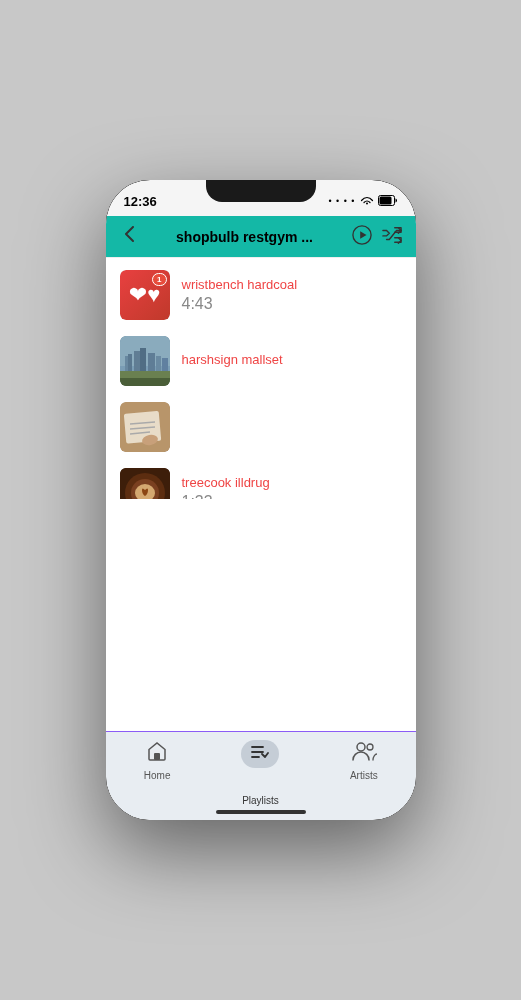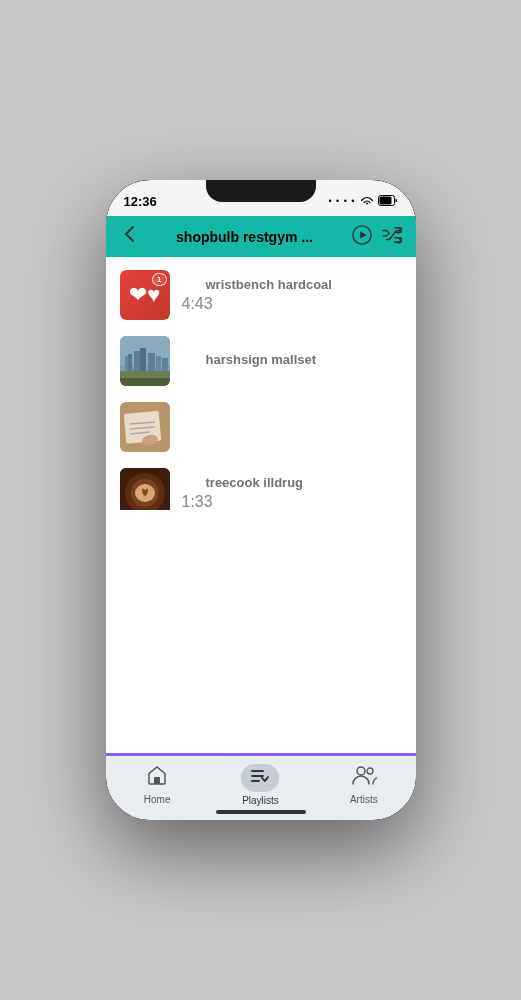--- a/index.html
+++ b/index.html
@@ -118,36 +118,35 @@
       width: 50px;
       height: 50px;
       border-radius: 6px;
       flex-shrink: 0;
       overflow: hidden;
       background: #ddd;
     }
     .song-info { flex: 1; }
     .song-title {
       font-size: 13px;
-      font-weight: 700;
-      color: #737373;
+      font-weight: 400;
+      color: #ef4444;
       margin-bottom: 3px;
-      margin-left: 24px;
     }
     .song-duration {
       font-size: 16px;
       color: #888;
     }
     
     .spacer { flex: 1; background: #fff; }
     
     .tab-bar {
       display: flex;
       background: #e8edf2;
-      border-top: 3px solid #8b5cf6;
+      border-top: 1px solid #8b5cf6;
       padding: 8px 0 14px;
       flex-shrink: 0;
     }
     .tab-item {
       flex: 1;
       display: flex;
       flex-direction: column;
       align-items: center;
       gap: 3px;
       cursor: pointer;
@@ -158,20 +157,21 @@
     }
     .tab-icon.active-icon {
       color: #333;
     }
     .tab-label {
       font-size: 10px;
       color: #555;
     }
     .tab-label.active-label {
       color: #333;
+      margin-top: 24px;
     }
     .tab-pill {
       background: #c5cdd6;
       border-radius: 20px;
       padding: 4px 10px;
       display: flex;
       align-items: center;
       gap: 4px;
     }
     .tab-pill .tab-icon {

